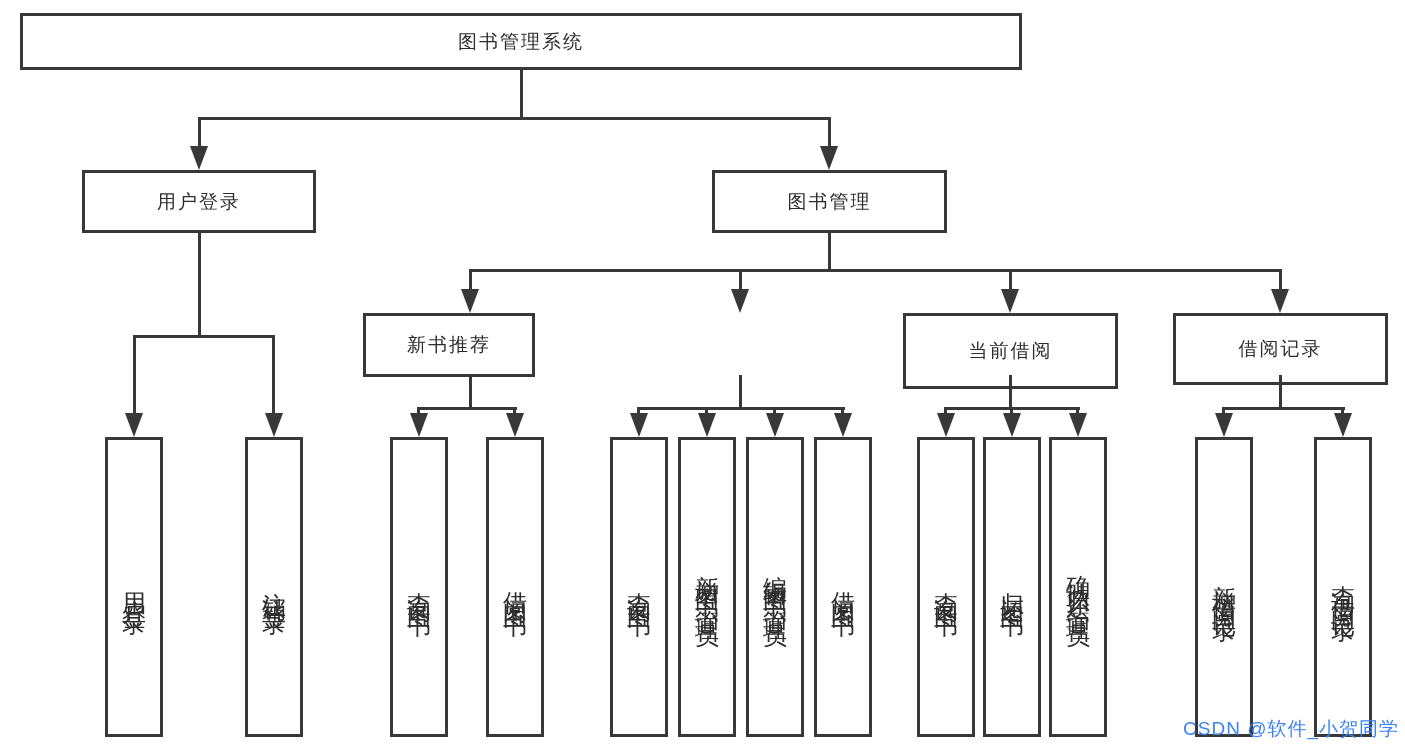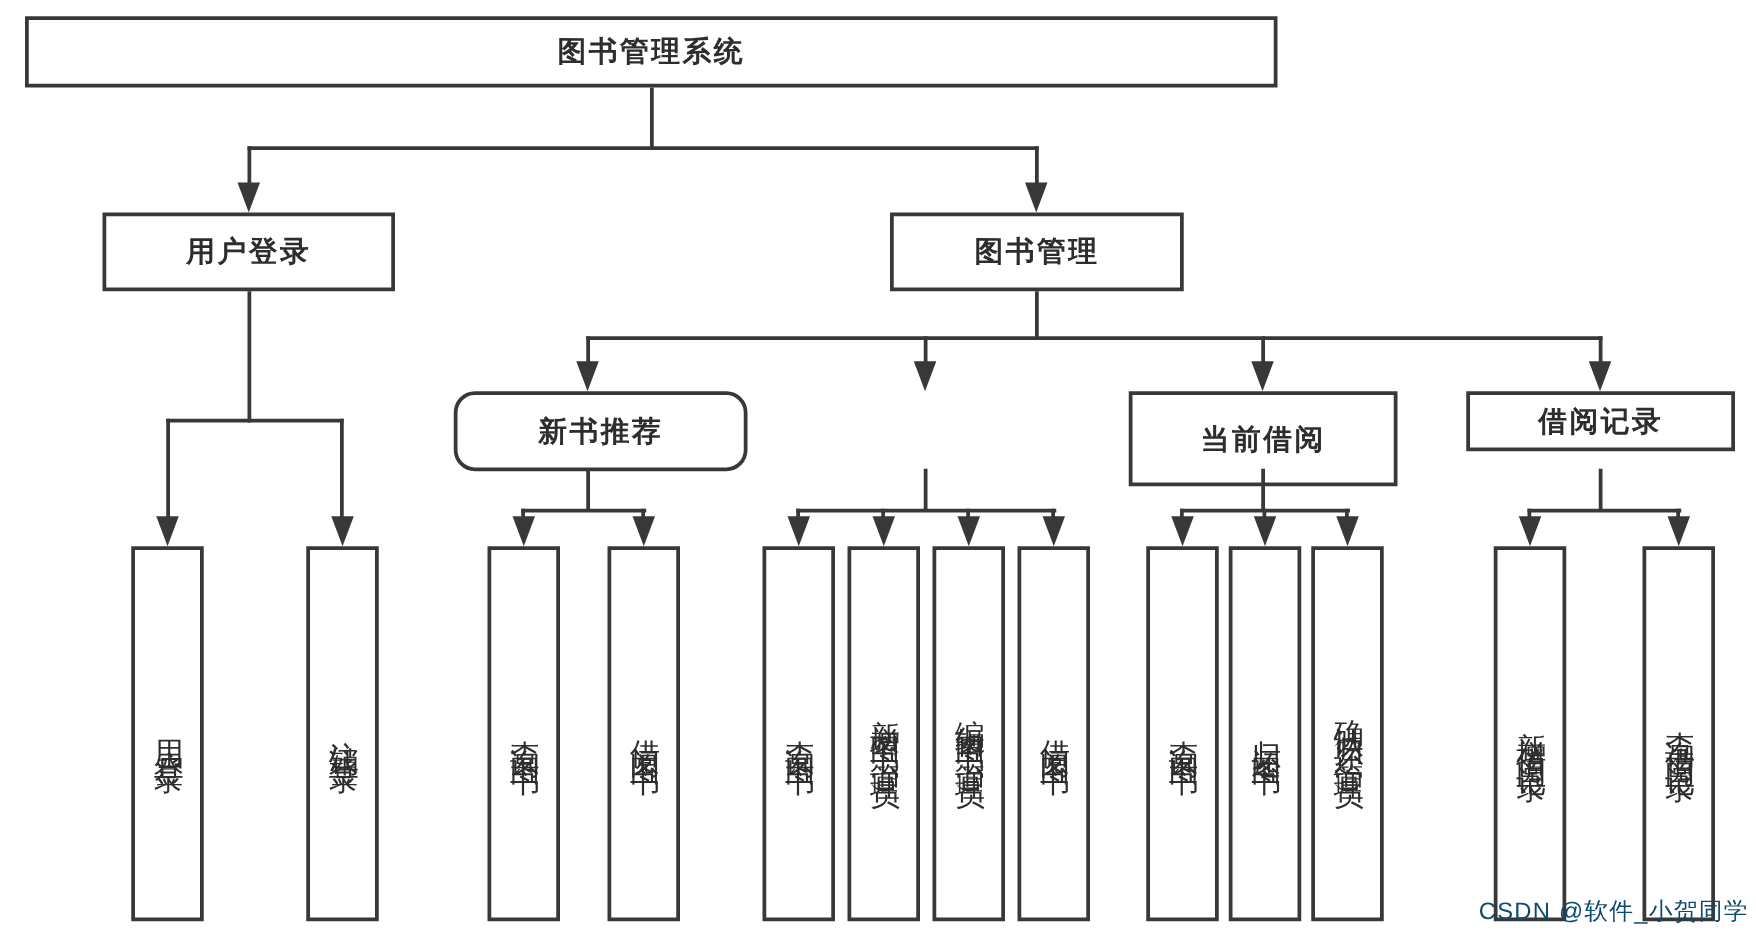--- a/index.html
+++ b/index.html
@@ -14,25 +14,24 @@
   .box{
     position:absolute;
     box-sizing:border-box;
     border:3px solid #383838;
     background:#ffffff;
     display:flex;
     align-items:center;
     justify-content:center;
   }
   .hlabel{
-    font-size:23px;
+    font-size:19px;
     letter-spacing:2px;
     color:#2d2d2d;
     white-space:nowrap;
-    font-weight:bold;
   }
   .vbox .vlabel{
     writing-mode:vertical-rl;
     text-orientation:mixed;
     font-size:24px;
     letter-spacing:7px;
     line-height:1;
     color:#2d2d2d;
     white-space:nowrap;
   }
@@ -42,47 +41,47 @@
     position:absolute;width:0;height:0;
     border-left:9px solid transparent;
     border-right:9px solid transparent;
     border-top:24px solid #383838;
   }
   .watermark{
     position:absolute;
     right:6px;bottom:5px;
     font-size:19px;
     letter-spacing:1px;
-    color:#0c4a6e;
+    color:#3b82f6;
     white-space:nowrap;
   }
 </style>
 </head>
 <body>
 
 <div class="canvas">
 
   <div class="box" style="left:20px;top:13px;width:1002px;height:57px;">
     <span class="hlabel">图书管理系统</span>
   </div>
 
   <div class="box" style="left:82px;top:170px;width:234px;height:63px;">
     <span class="hlabel">用户登录</span>
   </div>
   <div class="box" style="left:712px;top:170px;width:235px;height:63px;">
     <span class="hlabel">图书管理</span>
   </div>
 
-  <div class="box" style="left:363px;top:313px;width:235px;height:64px;border-radius:17px;">
+  <div class="box" style="left:363px;top:313px;width:172px;height:64px;">
     <span class="hlabel">新书推荐</span>
   </div>
   <div class="box" style="left:903px;top:313px;width:215px;height:76px;">
     <span class="hlabel">当前借阅</span>
   </div>
-  <div class="box" style="left:1173px;top:313px;width:215px;height:48px;text-align:center;">
+  <div class="box" style="left:1173px;top:313px;width:215px;height:72px;text-align:center;">
     <span class="hlabel">借阅记录</span>
   </div>
 
   <div class="box vbox" style="left:105px;top:437px;width:58px;height:300px;">
     <span class="vlabel">用户登录</span>
   </div>
   <div class="box vbox" style="left:245px;top:437px;width:58px;height:300px;">
     <span class="vlabel">注销登录</span>
   </div>
 

